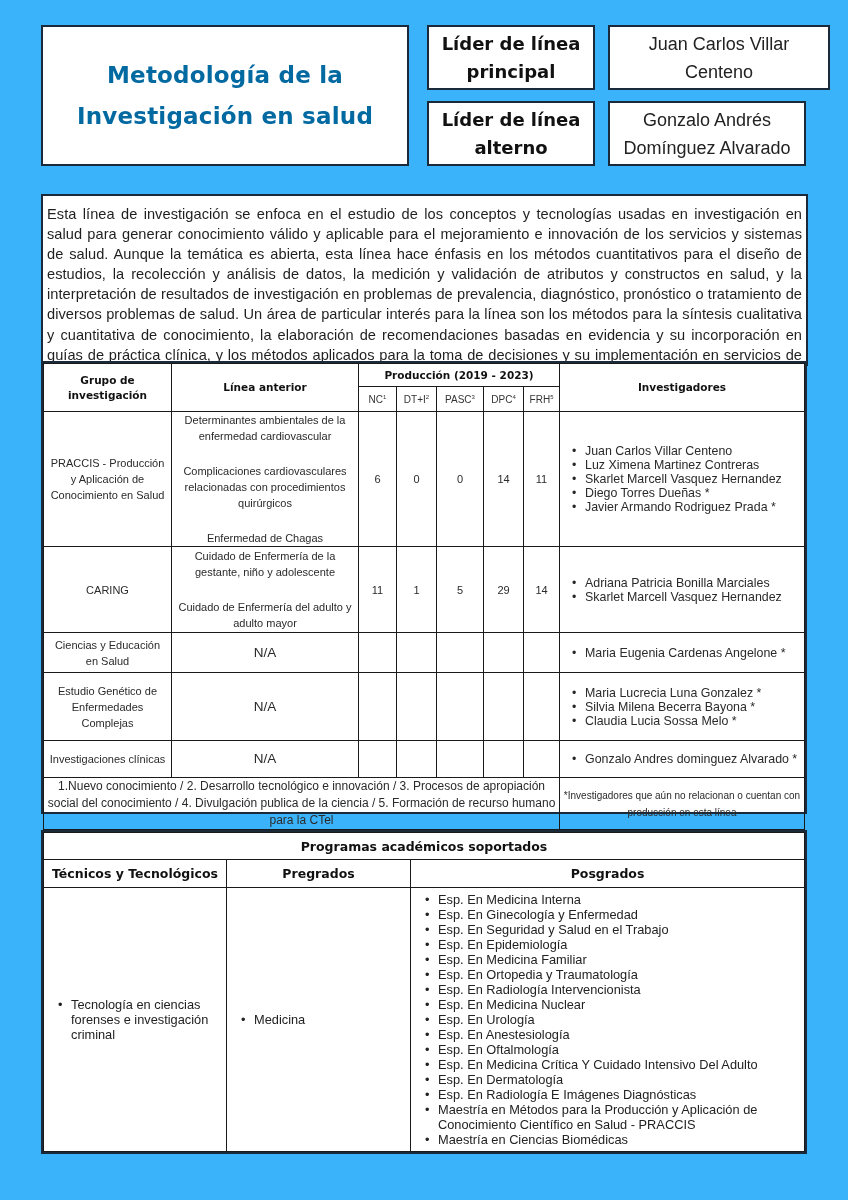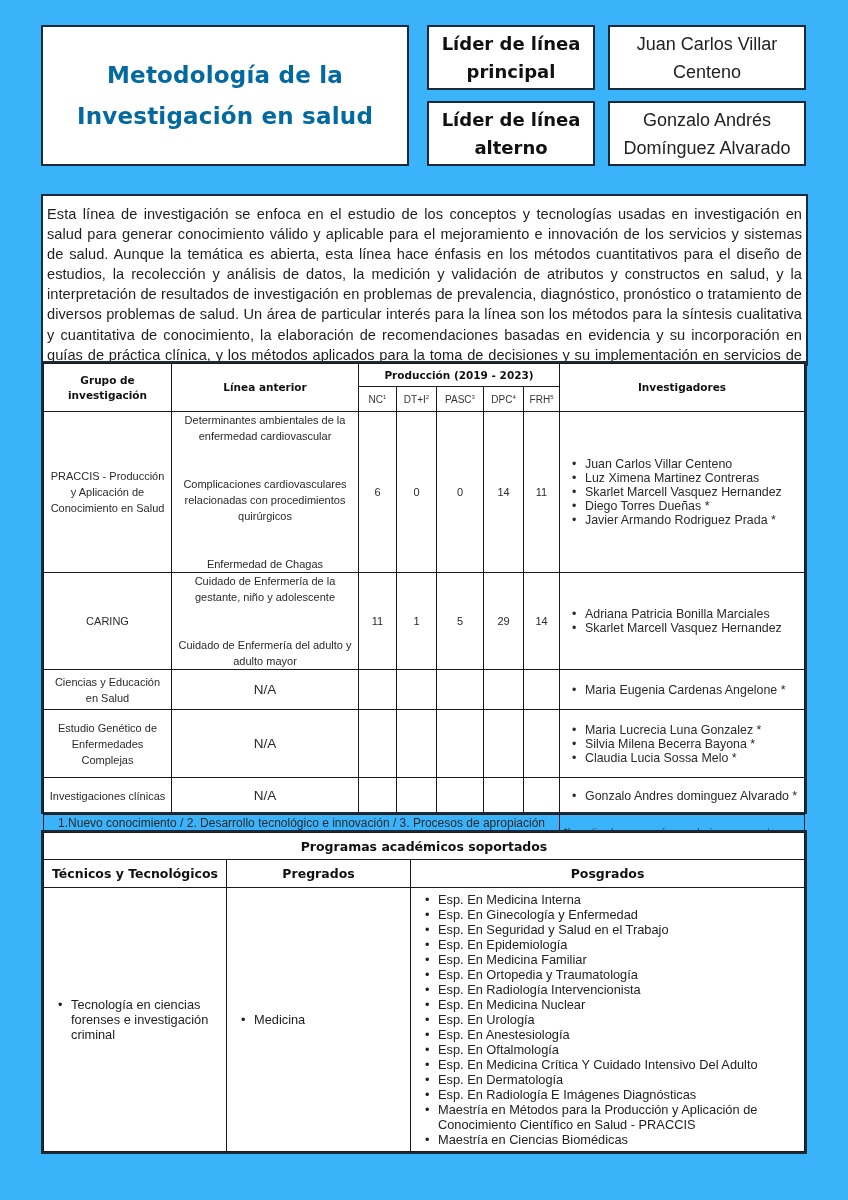--- a/index.html
+++ b/index.html
@@ -18,21 +18,21 @@
   }
   .center { display: flex; align-items: center; justify-content: center; text-align: center; }
 
   #title-box { left: 41px; top: 25px; width: 368px; height: 141px; }
   #title-box .t {
     font-family: "DejaVu Sans", sans-serif;
     font-weight: 900; font-size: 23px; line-height: 41px; letter-spacing: 0.2px;
     color: #0369a1;
   }
   #lead1-label { left: 427px; top: 25px; width: 168px; height: 65px; }
-  #lead1-value { left: 608px; top: 25px; width: 198px; height: 65px; }
+  #lead1-value { left: 608px; top: 25px; width: 222px; height: 65px; }
   #lead2-label { left: 427px; top: 101px; width: 168px; height: 65px; }
   #lead2-value { left: 608px; top: 101px; width: 198px; height: 65px; }
   .lead-label { font-weight: 700; font-size: 18px; line-height: 28px; color: #111; font-family: "DejaVu Sans", sans-serif; }
   .lead-value { font-size: 18px; line-height: 28px; color: #222; }
 
   #desc-box { left: 41px; top: 175px; width: 767px; height: 172px; padding: 8px 4px 0 4px; margin-top: 19px; }
   #desc-box p {
     font-size: 14.6px; line-height: 20.1px; text-align: justify; color: #1f1f1f;
     letter-spacing: 0.05px;
   }
@@ -41,21 +41,21 @@
   #research { left: 41px; top: 361px; width: 766px; height: 453px; background: #fff; border: 2px solid #1a2a3a; }
   table { border-collapse: collapse; width: 100%; height: 100%; table-layout: fixed; }
   td, th { border: 1.5px solid #1a1a1a; text-align: center; vertical-align: middle; color: #2a2a2a; }
   th { font-weight: 700; font-family: "DejaVu Sans", sans-serif; color: #111; }
   #research th { font-size: 10.5px; line-height: 15px; }
   #research th.sub { font-weight: 400; font-family: "Liberation Sans", sans-serif; font-size: 10px; color: #333; }
   #research th.sub sup { font-size: 6px; }
   #research td { font-size: 11px; line-height: 16px; }
   #research td.na { font-size: 13.5px; }
   #research td.num { font-size: 11px; }
-  #research td.linea div + div { margin-top: 32px; }
+  #research td.linea div + div { margin-top: 19px; }
   #research td.inv { text-align: left; padding-left: 12px; font-size: 12.4px; line-height: 14px; }
   ul.bul { list-style: none; }
   ul.bul li { position: relative; padding-left: 13px; }
   ul.bul li::before { content: "•"; position: absolute; left: 0; top: 0; }
   #research td.foot { font-size: 12px; line-height: 17px; color: #2a2a2a; }
   #research td.foot2 { font-size: 10px; line-height: 17px; color: #2a2a2a; }
 
   
   #programs { left: 41px; top: 830px; width: 766px; height: 324px; background: #fff; border: 2px solid #1a2a3a; }
   #programs th { font-size: 12.5px; }

